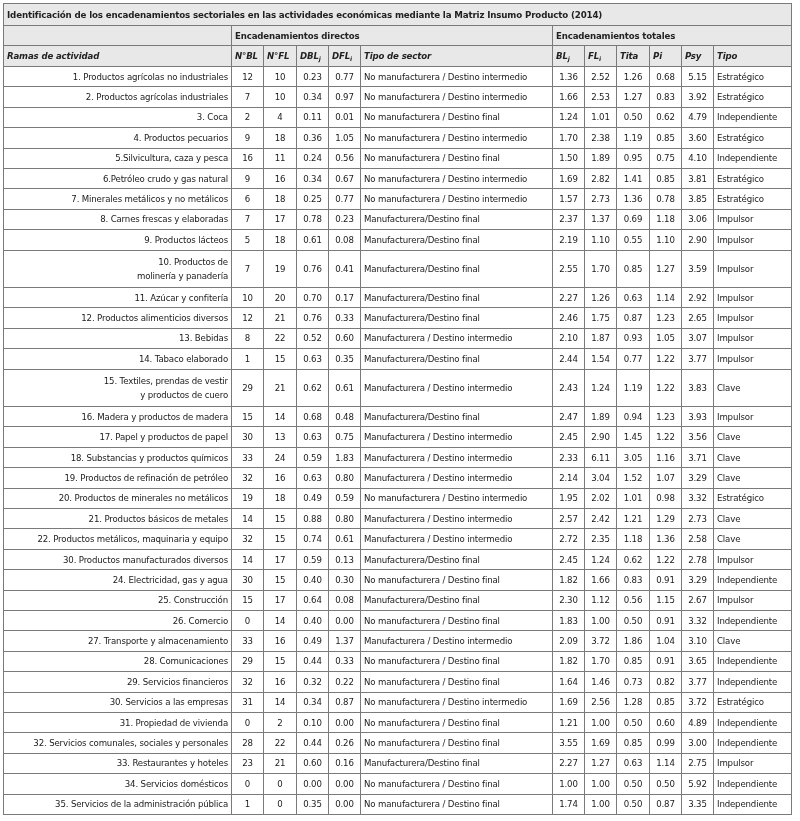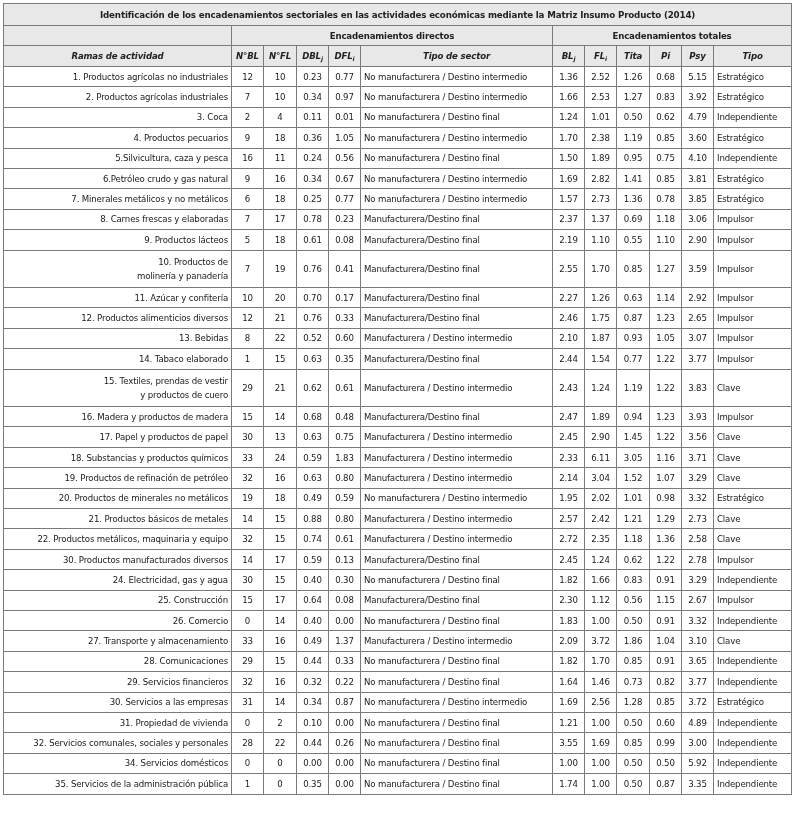--- a/index.html
+++ b/index.html
@@ -3,21 +3,21 @@
 <meta charset="utf-8">
 <style>
   html, body { margin: 0; padding: 0; background: #ffffff; }
   body { width: 800px; height: 821px; overflow: hidden; font-family: "DejaVu Sans", sans-serif; color: #1a1a1a; }
   table.mip {
     position: absolute; left: 3px; top: 3px;
     border-collapse: collapse; table-layout: fixed;
     width: 788px; font-size: 8.6px; letter-spacing: -0.15px;
   }
   .mip td, .mip th { border: 1px solid #7a7a7a; padding: 0 3px; overflow: hidden; white-space: nowrap; }
-  .mip th { background: #e8e8e8; font-weight: bold; text-align: center; color: #222; }
+  .mip th { background: #e8e8e8; font-weight: bold; text-align: left; color: #222; }
   .mip tr.title th { height: 21px; font-size: 8.7px; }
   .mip tr.group th { height: 19px; }
   .mip tr.colhdr th { height: 20px; font-style: italic; }
   .mip tbody td { height: 19.4px; }
   .mip tbody tr.tall td { height: 36.5px; }
   .mip td.num { text-align: center; }
   .mip td.name { text-align: right; padding-left: 3px; white-space: normal; line-height: 14px; }
   .mip td.sector, .mip td.tipo { text-align: left; padding-left: 3px; }
   .thick-l { border-left: 1.6px solid #555 !important; }
   sub { font-size: 6px; vertical-align: -2px; }
@@ -513,20 +513,34 @@
         <td class="num thick-l">0.26</td>
         <td class="sector">No manufacturera / Destino final</td>
         <td class="num thick-l">3.55</td>
         <td class="num">1.69</td>
         <td class="num">0.85</td>
         <td class="num">0.99</td>
         <td class="num">3.00</td>
         <td class="tipo">Independiente</td>
       </tr>
       <tr>
+        <td class="name">33. Restaurantes y hoteles</td>
+        <td class="num">23</td>
+        <td class="num">21</td>
+        <td class="num">0.60</td>
+        <td class="num thick-l">0.16</td>
+        <td class="sector">Manufacturera/Destino final</td>
+        <td class="num thick-l">2.27</td>
+        <td class="num">1.27</td>
+        <td class="num">0.63</td>
+        <td class="num">1.14</td>
+        <td class="num">2.75</td>
+        <td class="tipo">Impulsor</td>
+      </tr>
+      <tr>
         <td class="name">34. Servicios domésticos</td>
         <td class="num">0</td>
         <td class="num">0</td>
         <td class="num">0.00</td>
         <td class="num thick-l">0.00</td>
         <td class="sector">No manufacturera / Destino final</td>
         <td class="num thick-l">1.00</td>
         <td class="num">1.00</td>
         <td class="num">0.50</td>
         <td class="num">0.50</td>

